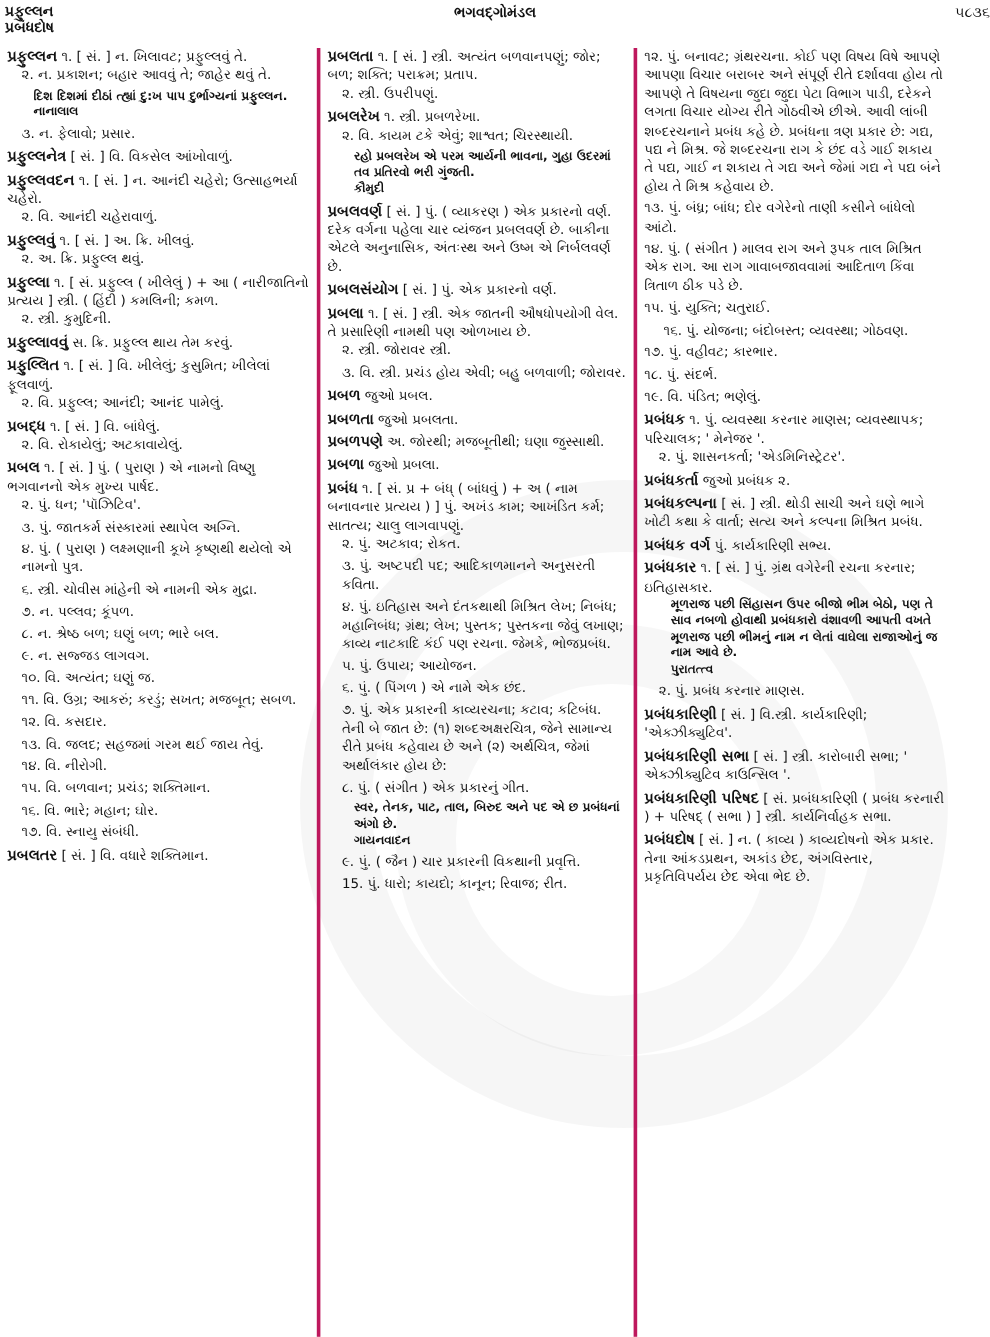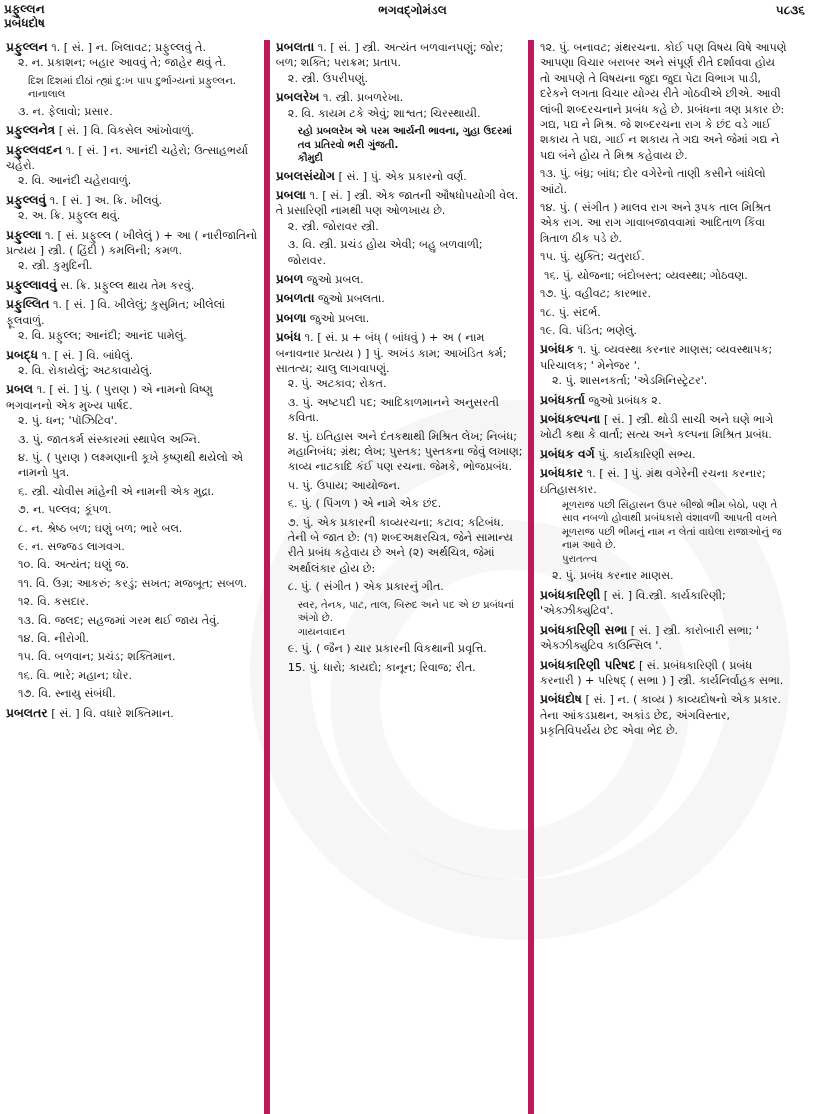--- a/index.html
+++ b/index.html
@@ -20,37 +20,37 @@
   .header {
     position:absolute; left:0; top:0; width:825px; height:40px;
   }
   .guide-left {
     position:absolute; left:4px; top:2px; font-weight:bold; font-size:12px; line-height:14px;
   }
   .running-title {
     position:absolute; left:0; right:0; top:3px; text-align:center; font-weight:bold; font-size:12px;
   }
   .page-number {
-    position:absolute; right:20px; top:3px; font-weight:bold; font-size:12px;
+    position:absolute; right:0; top:3px; font-weight:normal; font-size:12px;
   }
   .columns {
     position:absolute; left:0; top:40px; width:792px; height:1074px;
     display:flex;
   }
   .col {
     width:275px; box-sizing:border-box; padding:0 5px 0 6px;
     font-size:11.2px; line-height:15.4px; overflow:hidden;
   }
-  .col + .col { border-left:6px solid #be185d; }
+  .col + .col { border-left:3px solid #be185d; }
   .entry { margin:0 0 4px 0; }
   .entry .hw { font-weight:bold; font-size:12.3px; }
   .entry .def { }
   .sense { margin:0 0 3px 12px; text-indent:0; }
   .quote {
-    margin:1px 0 3px 22px; font-size:10.2px; line-height:13.5px;
+    margin:1px 0 3px 22px; font-size:10.2px; line-height:13.5px;font-weight:bold;
   }
   .quote .src { display:block; font-size:10px; }
   .bold { font-weight:bold; }
 </style>
 </head>
 <body>
 
 <div class="watermark"></div>
 <div class="watermark2"></div>
 
@@ -125,32 +125,38 @@
     <div class="entry">
       <span class="hw">પ્રબલતા</span><span class="def"> ૧. [ સં. ] સ્ત્રી. અત્યંત બળવાનપણું; જોર; બળ; શક્તિ; પરાક્રમ; પ્રતાપ.</span>
       <div class="sense">૨. સ્ત્રી. ઉપરીપણું.</div>
     </div>
     <div class="entry">
       <span class="hw">પ્રબલરેખ</span><span class="def"> ૧. સ્ત્રી. પ્રબળરેખા.</span>
       <div class="sense">૨. વિ. કાયમ ટકે એવું; શાશ્વત; ચિરસ્થાયી.</div>
       <div class="quote bold"><span>રહો પ્રબલરેખ એ પરમ આર્યની ભાવના, ગુહા ઉદરમાં તવ પ્રતિરવો ભરી ગુંજતી.</span><span class="src">કૌમુદી</span></div>
     </div>
     <div class="entry">
+      <span class="hw">પ્રબલવર્ણ</span><span class="def"> [ સં. ] પું. ( વ્યાકરણ ) એક પ્રકારનો વર્ણ. દરેક વર્ગના પહેલા ચાર વ્યંજન પ્રબલવર્ણ છે. બાકીના એટલે અનુનાસિક, અંતઃસ્થ અને ઉષ્મ એ નિર્બલવર્ણ છે.</span>
+    </div>
+    <div class="entry">
       <span class="hw">પ્રબલસંયોગ</span><span class="def"> [ સં. ] પું. એક પ્રકારનો વર્ણ.</span>
     </div>
     <div class="entry">
       <span class="hw">પ્રબલા</span><span class="def"> ૧. [ સં. ] સ્ત્રી. એક જાતની ઔષધોપયોગી વેલ. તે પ્રસારિણી નામથી પણ ઓળખાય છે.</span>
       <div class="sense">૨. સ્ત્રી. જોરાવર સ્ત્રી.</div>
       <div class="sense">૩. વિ. સ્ત્રી. પ્રચંડ હોય એવી; બહુ બળવાળી; જોરાવર.</div>
     </div>
     <div class="entry">
       <span class="hw">પ્રબળ</span><span class="def"> જુઓ પ્રબલ.</span>
     </div>
     <div class="entry">
       <span class="hw">પ્રબળતા</span><span class="def"> જુઓ પ્રબલતા.</span>
+    </div>
+    <div class="entry">
+      <span class="hw">પ્રબળપણે</span><span class="def"> અ. જોરથી; મજબૂતીથી; ઘણા જુસ્સાથી.</span>
     </div>
     <div class="entry">
       <span class="hw">પ્રબળા</span><span class="def"> જુઓ પ્રબલા.</span>
     </div>
     <div class="entry">
       <span class="hw">પ્રબંધ</span><span class="def"> ૧. [ સં. પ્ર + બંધ્ ( બાંધવું ) + અ ( નામ બનાવનાર પ્રત્યય ) ] પું. અખંડ કામ; આખંડિત કર્મ; સાતત્ય; ચાલુ લાગવાપણું.</span>
       <div class="sense">૨. પું. અટકાવ; રોકત.</div>
       <div class="sense">૩. પું. અષ્ટપદી પદ; આદિકાળમાનને અનુસરતી કવિતા.</div>
       <div class="sense">૪. પું. ઇતિહાસ અને દંતકથાથી મિશ્રિત લેખ; નિબંધ; મહાનિબંધ; ગ્રંથ; લેખ; પુસ્તક; પુસ્તકના જેવું લખાણ; કાવ્ય નાટકાદિ કંઈ પણ રચના. જેમકે, ભોજપ્રબંધ.</div>
       <div class="sense">૫. પું. ઉપાય; આયોજન.</div>
@@ -162,21 +168,21 @@
       <div class="sense">15. પું. ધારો; કાયદો; કાનૂન; રિવાજ; રીત.</div>
     </div>
   </div>
 
   <div class="col">
     <div class="entry">
       <div class="sense" style="margin-left:0">૧૨. પું. બનાવટ; ગ્રંથરચના. કોઈ પણ વિષય વિષે આપણે આપણા વિચાર બરાબર અને સંપૂર્ણ રીતે દર્શાવવા હોય તો આપણે તે વિષયના જુદા જુદા પેટા વિભાગ પાડી, દરેકને લગતા વિચાર યોગ્ય રીતે ગોઠવીએ છીએ. આવી લાંબી શબ્દરચનાને પ્રબંધ કહે છે. પ્રબંધના ત્રણ પ્રકાર છે: ગદ્ય, પદ્ય ને મિશ્ર. જે શબ્દરચના રાગ કે છંદ વડે ગાઈ શકાય તે પદ્ય, ગાઈ ન શકાય તે ગદ્ય અને જેમાં ગદ્ય ને પદ્ય બંને હોય તે મિશ્ર કહેવાય છે.</div>
       <div class="sense" style="margin-left:0">૧૩. પું. બંધ્ર; બાંધ; દોર વગેરેનો તાણી કસીને બાંધેલો આંટો.</div>
       <div class="sense" style="margin-left:0">૧૪. પું. ( સંગીત ) માલવ રાગ અને રૂપક તાલ મિશ્રિત એક રાગ. આ રાગ ગાવાબજાવવામાં આદિતાળ કિંવા ત્રિતાળ ઠીક પડે છે.</div>
       <div class="sense" style="margin-left:0">૧૫. પું. યુક્તિ; ચતુરાઈ.</div>
-      <div class="sense" style="margin-left:4px">૧૬. પું. યોજના; બંદોબસ્ત; વ્યવસ્થા; ગોઠવણ.</div>
+      <div class="sense" style="margin-left:16px">૧૬. પું. યોજના; બંદોબસ્ત; વ્યવસ્થા; ગોઠવણ.</div>
       <div class="sense" style="margin-left:0">૧૭. પું. વહીવટ; કારભાર.</div>
       <div class="sense" style="margin-left:0">૧૮. પું. સંદર્ભ.</div>
       <div class="sense" style="margin-left:0">૧૯. વિ. પંડિત; ભણેલું.</div>
     </div>
     <div class="entry">
       <span class="hw">પ્રબંધક</span><span class="def"> ૧. પું. વ્યવસ્થા કરનાર માણસ; વ્યવસ્થાપક; પરિચાલક; ' મેનેજર '.</span>
       <div class="sense">૨. પું. શાસનકર્તા; 'એડમિનિસ્ટ્રેટર'.</div>
     </div>
     <div class="entry">
       <span class="hw">પ્રબંધકર્તા</span><span class="def"> જુઓ પ્રબંધક ૨.</span>

